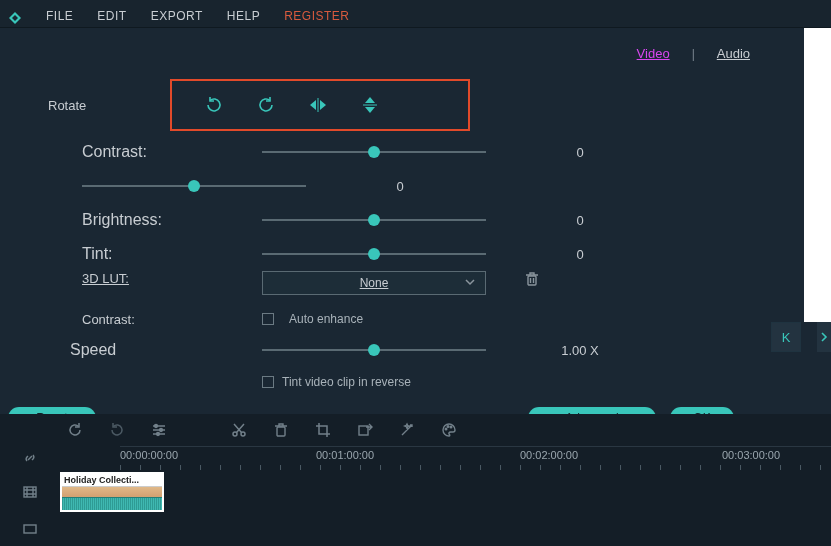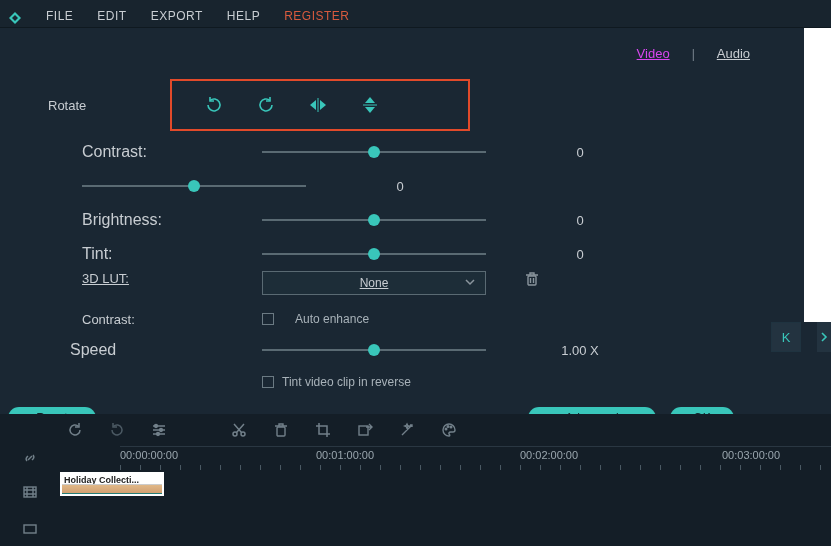--- a/index.html
+++ b/index.html
@@ -225,21 +225,21 @@
   .track-row {
     display: flex;
     height: 44px;
   }
   .track-head {
     width: 60px;
     display:flex; align-items:center; justify-content:center;
     color:#72808a;
   }
   .clip {
-    width: 104px; height: 24px;
+    width: 104px; height: 40px;
     border: 2px solid #fff;
     background: linear-gradient(#d9a977 0%, #d9a977 45%, #3aa7a0 45%, #2e8e88 100%);
     position: relative;
     font-size: 9px;
     color: #222;
     display:flex; flex-direction:column;
   }
   .clip .clip-title {
     background:#fff; color:#222; font-weight:bold;
     font-size:9px; padding:1px 2px; white-space:nowrap; overflow:hidden;
@@ -380,21 +380,21 @@
       <svg width="16" height="16" viewBox="0 0 16 16" fill="none" stroke="#8a959d" stroke-width="1.4">
           <rect x="4" y="5" width="8" height="9" rx="1"></rect>
           <path d="M2 4h12M6 4V2h4v2M6.5 7v5M9.5 7v5"></path>
         </svg>
     </span>
   </div>
 
   <div class="enhance-row">
     <div class="lbl">Contrast:</div>
     <span class="checkbox"></span>
-    <span class="clbl" style="margin-left:21px; color:#a8b2b9;">Auto enhance</span>
+    <span class="clbl" style="margin-left:15px; color:#a8b2b9;">Auto enhance</span>
   </div>
 
   <div class="slider-row" style="padding-left:40px;">
     <div class="lbl" style="width:192px;">Speed</div>
     <div class="slider-track">
         <div class="slider-thumb"></div>
       </div>
     <div class="slider-val">1.00 X</div>
   </div>
 

